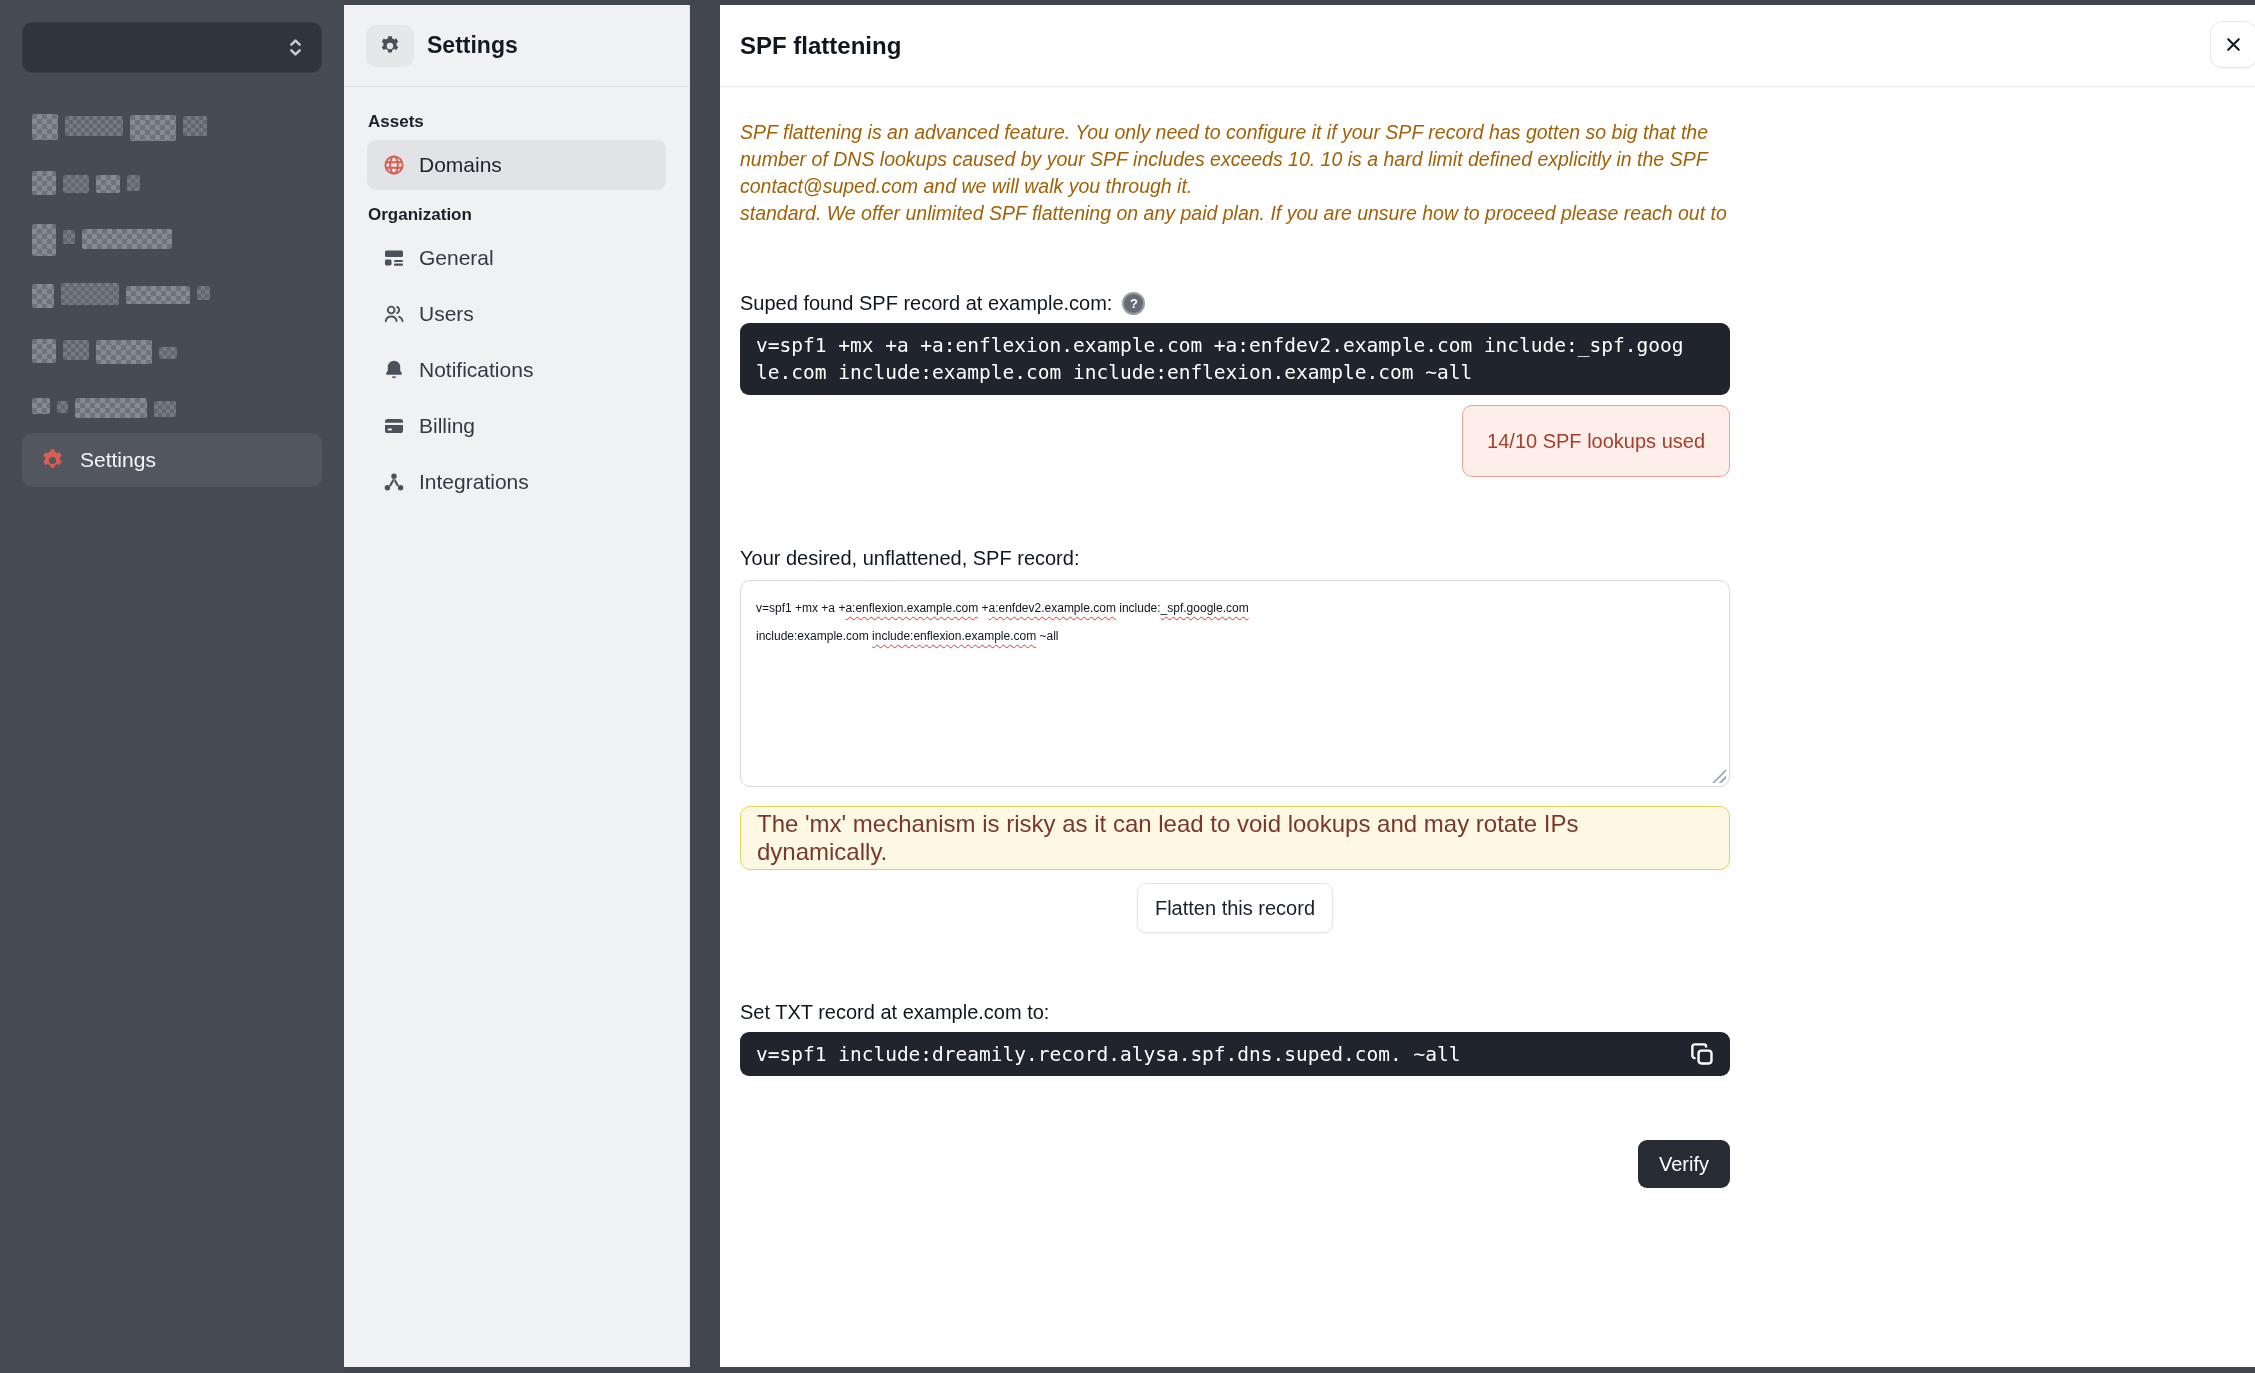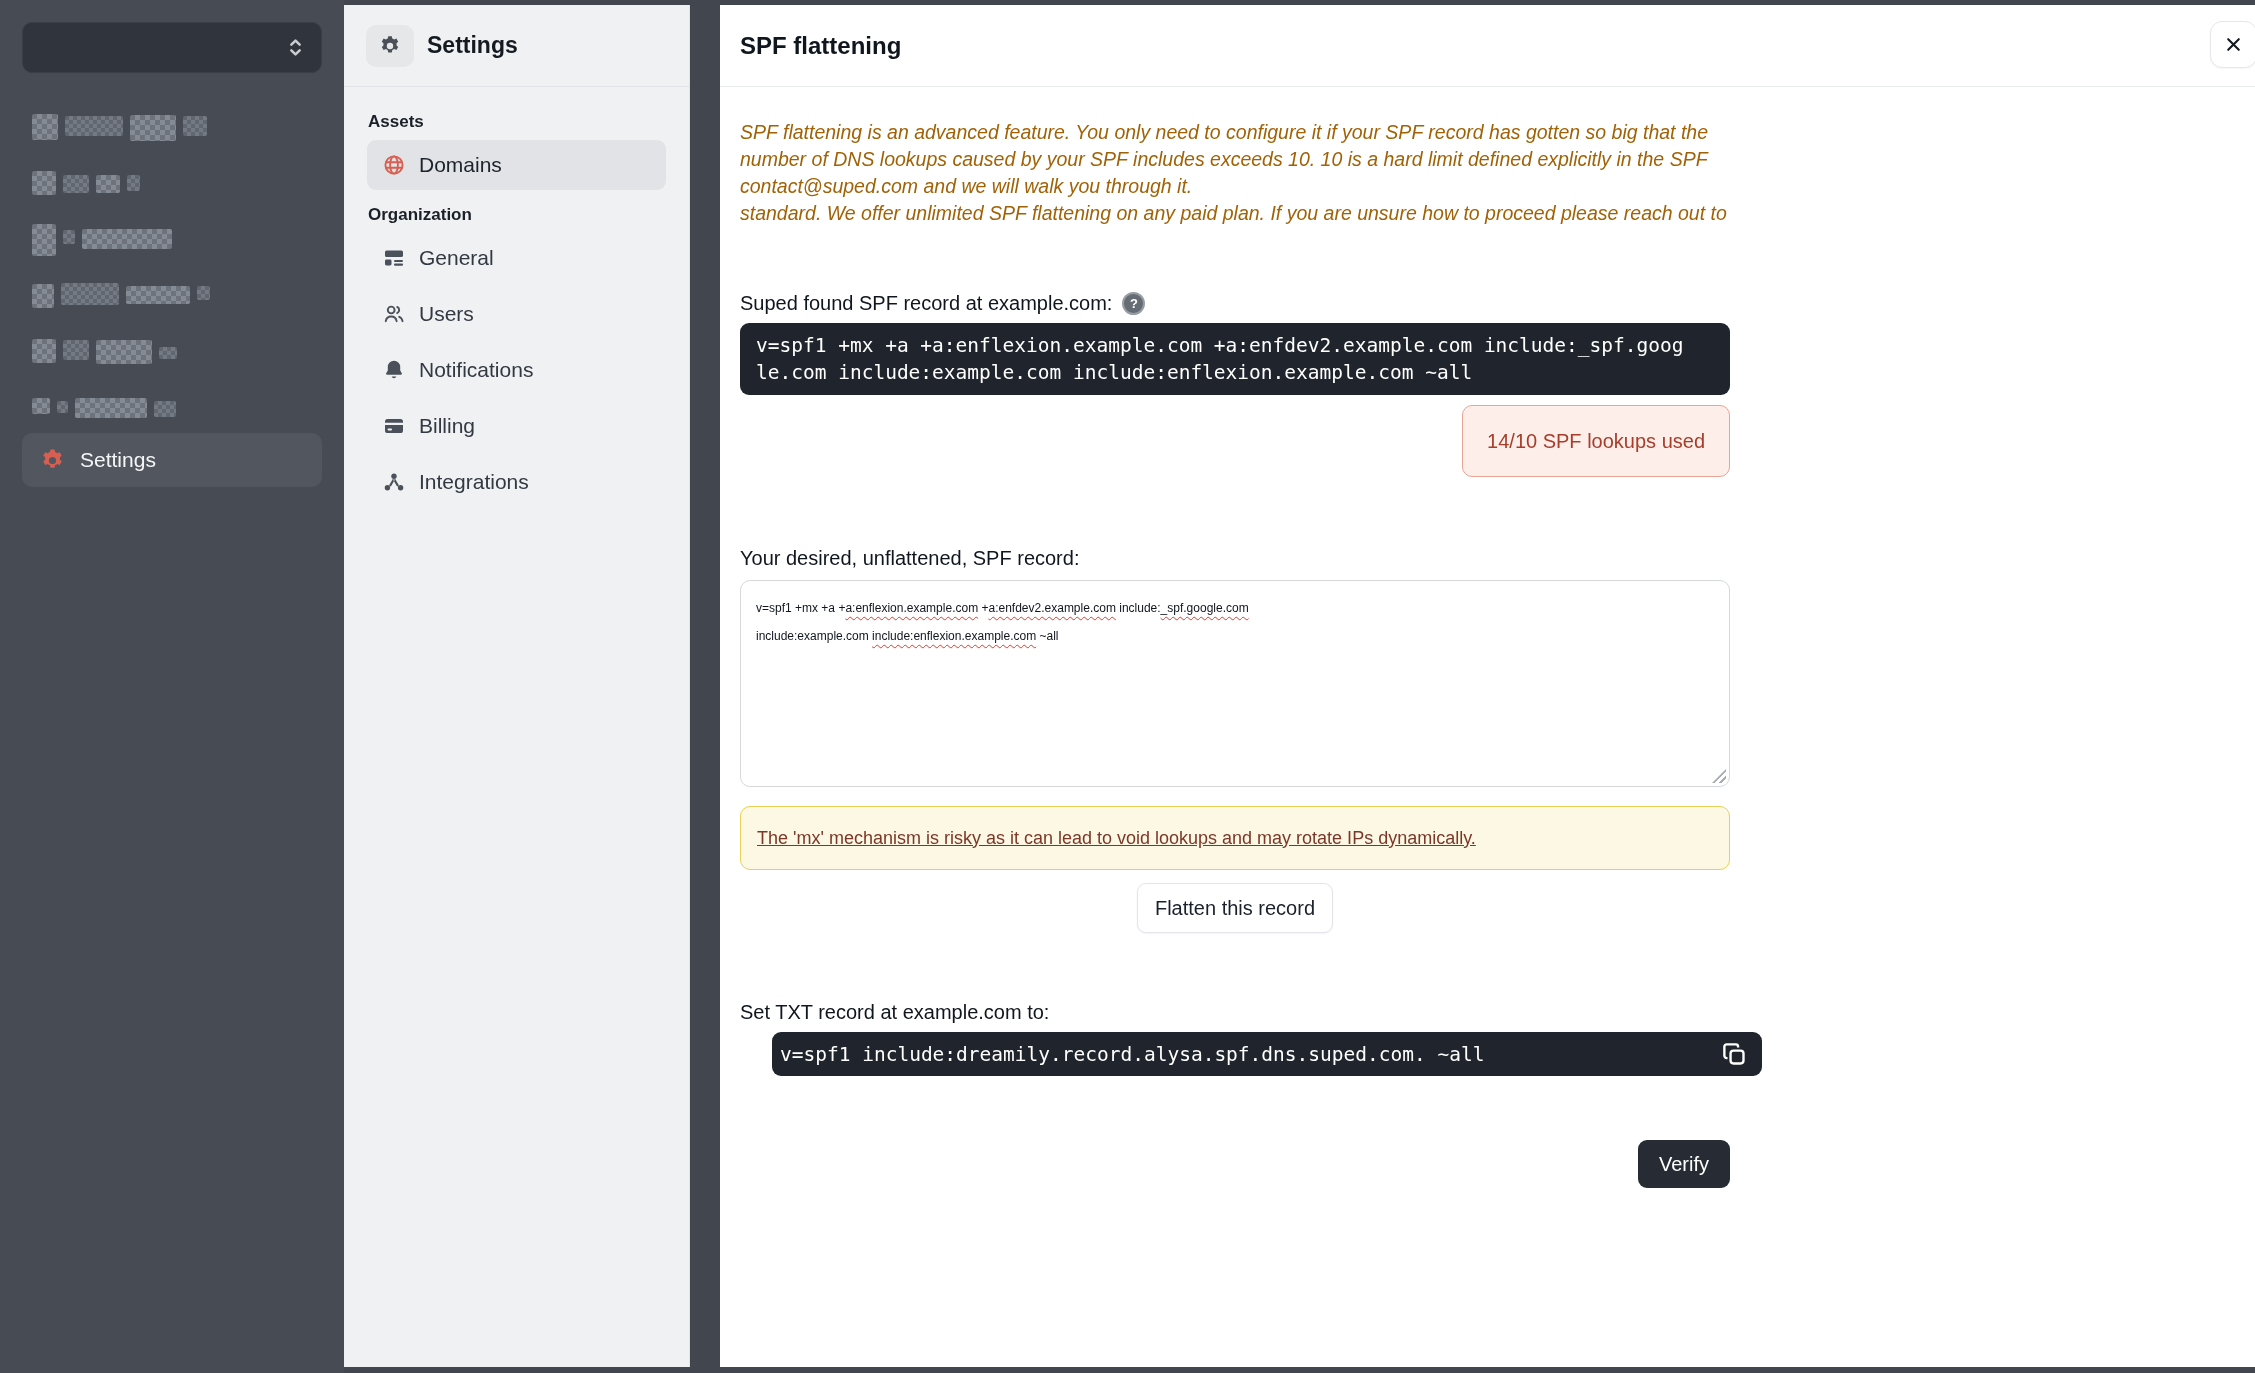--- a/index.html
+++ b/index.html
@@ -92,32 +92,32 @@
     font-size:12px; line-height:28px; color:#10161e; position:relative; cursor:text; }
   .spf-textarea .tline { white-space:pre; }
   .squiggle { text-decoration-line:underline; text-decoration-style:wavy;
     text-decoration-color:#e03a2e; text-decoration-thickness:1px; text-underline-offset:4px; }
   .resize-handle { position:absolute; right:3px; bottom:3px; width:14px; height:14px;
     background: repeating-linear-gradient(-45deg, transparent 0 3px, #a7adb5 3px 5px);
     clip-path: polygon(100% 0, 100% 100%, 0 100%); cursor:nwse-resize; }
 
   .warning { margin-top:19px; width:990px; height:64px; background: var(--warning-bg,#fcf8e3);
     border:1.5px solid var(--warning-border,#e8d156); border-radius:10px;
-    color: var(--warning-text,#7b382a); font-size:18px;
-    display:flex; align-items:center; padding:0 16px;text-decoration:underline; }
+    color: var(--warning-text,#7b382a); font-size:24px;
+    display:flex; align-items:center; padding:0 16px; }
 
   .btn-row { width:990px; display:flex; justify-content:flex-end; }
   .flatten-row { margin-top:13px;justify-content:center; }
   .btn-light { height:50px; padding:0 17px; border:1px solid #e3e5e9; border-radius:9px;
     background:#fff; font-size:20px; color:#1a212b; font-family:inherit; cursor:pointer;
     box-shadow:0 1px 2px rgba(16,24,40,.05); }
 
   .lbl-txt { margin-top:68px; }
   .code-row { margin-top:8px; height:44px; display:flex; align-items:center;
-    justify-content:space-between; padding:0 14px 0 8px;margin-left:32px; }
+    justify-content:space-between; padding:0 14px 0 16px; }
   .copy-btn { width:27px; height:27px; color:#fff; cursor:pointer; flex:none; }
   .copy-btn svg { width:27px; height:27px; }
 
   .verify-row { margin-top:64px; }
   .btn-dark { height:48px; padding:0 21px; background:#272c34; color:#fff; border:none;
     border-radius:9px; font-size:20px; font-weight:500; font-family:inherit; cursor:pointer; }
 </style>
 </head>
 <body>
 

